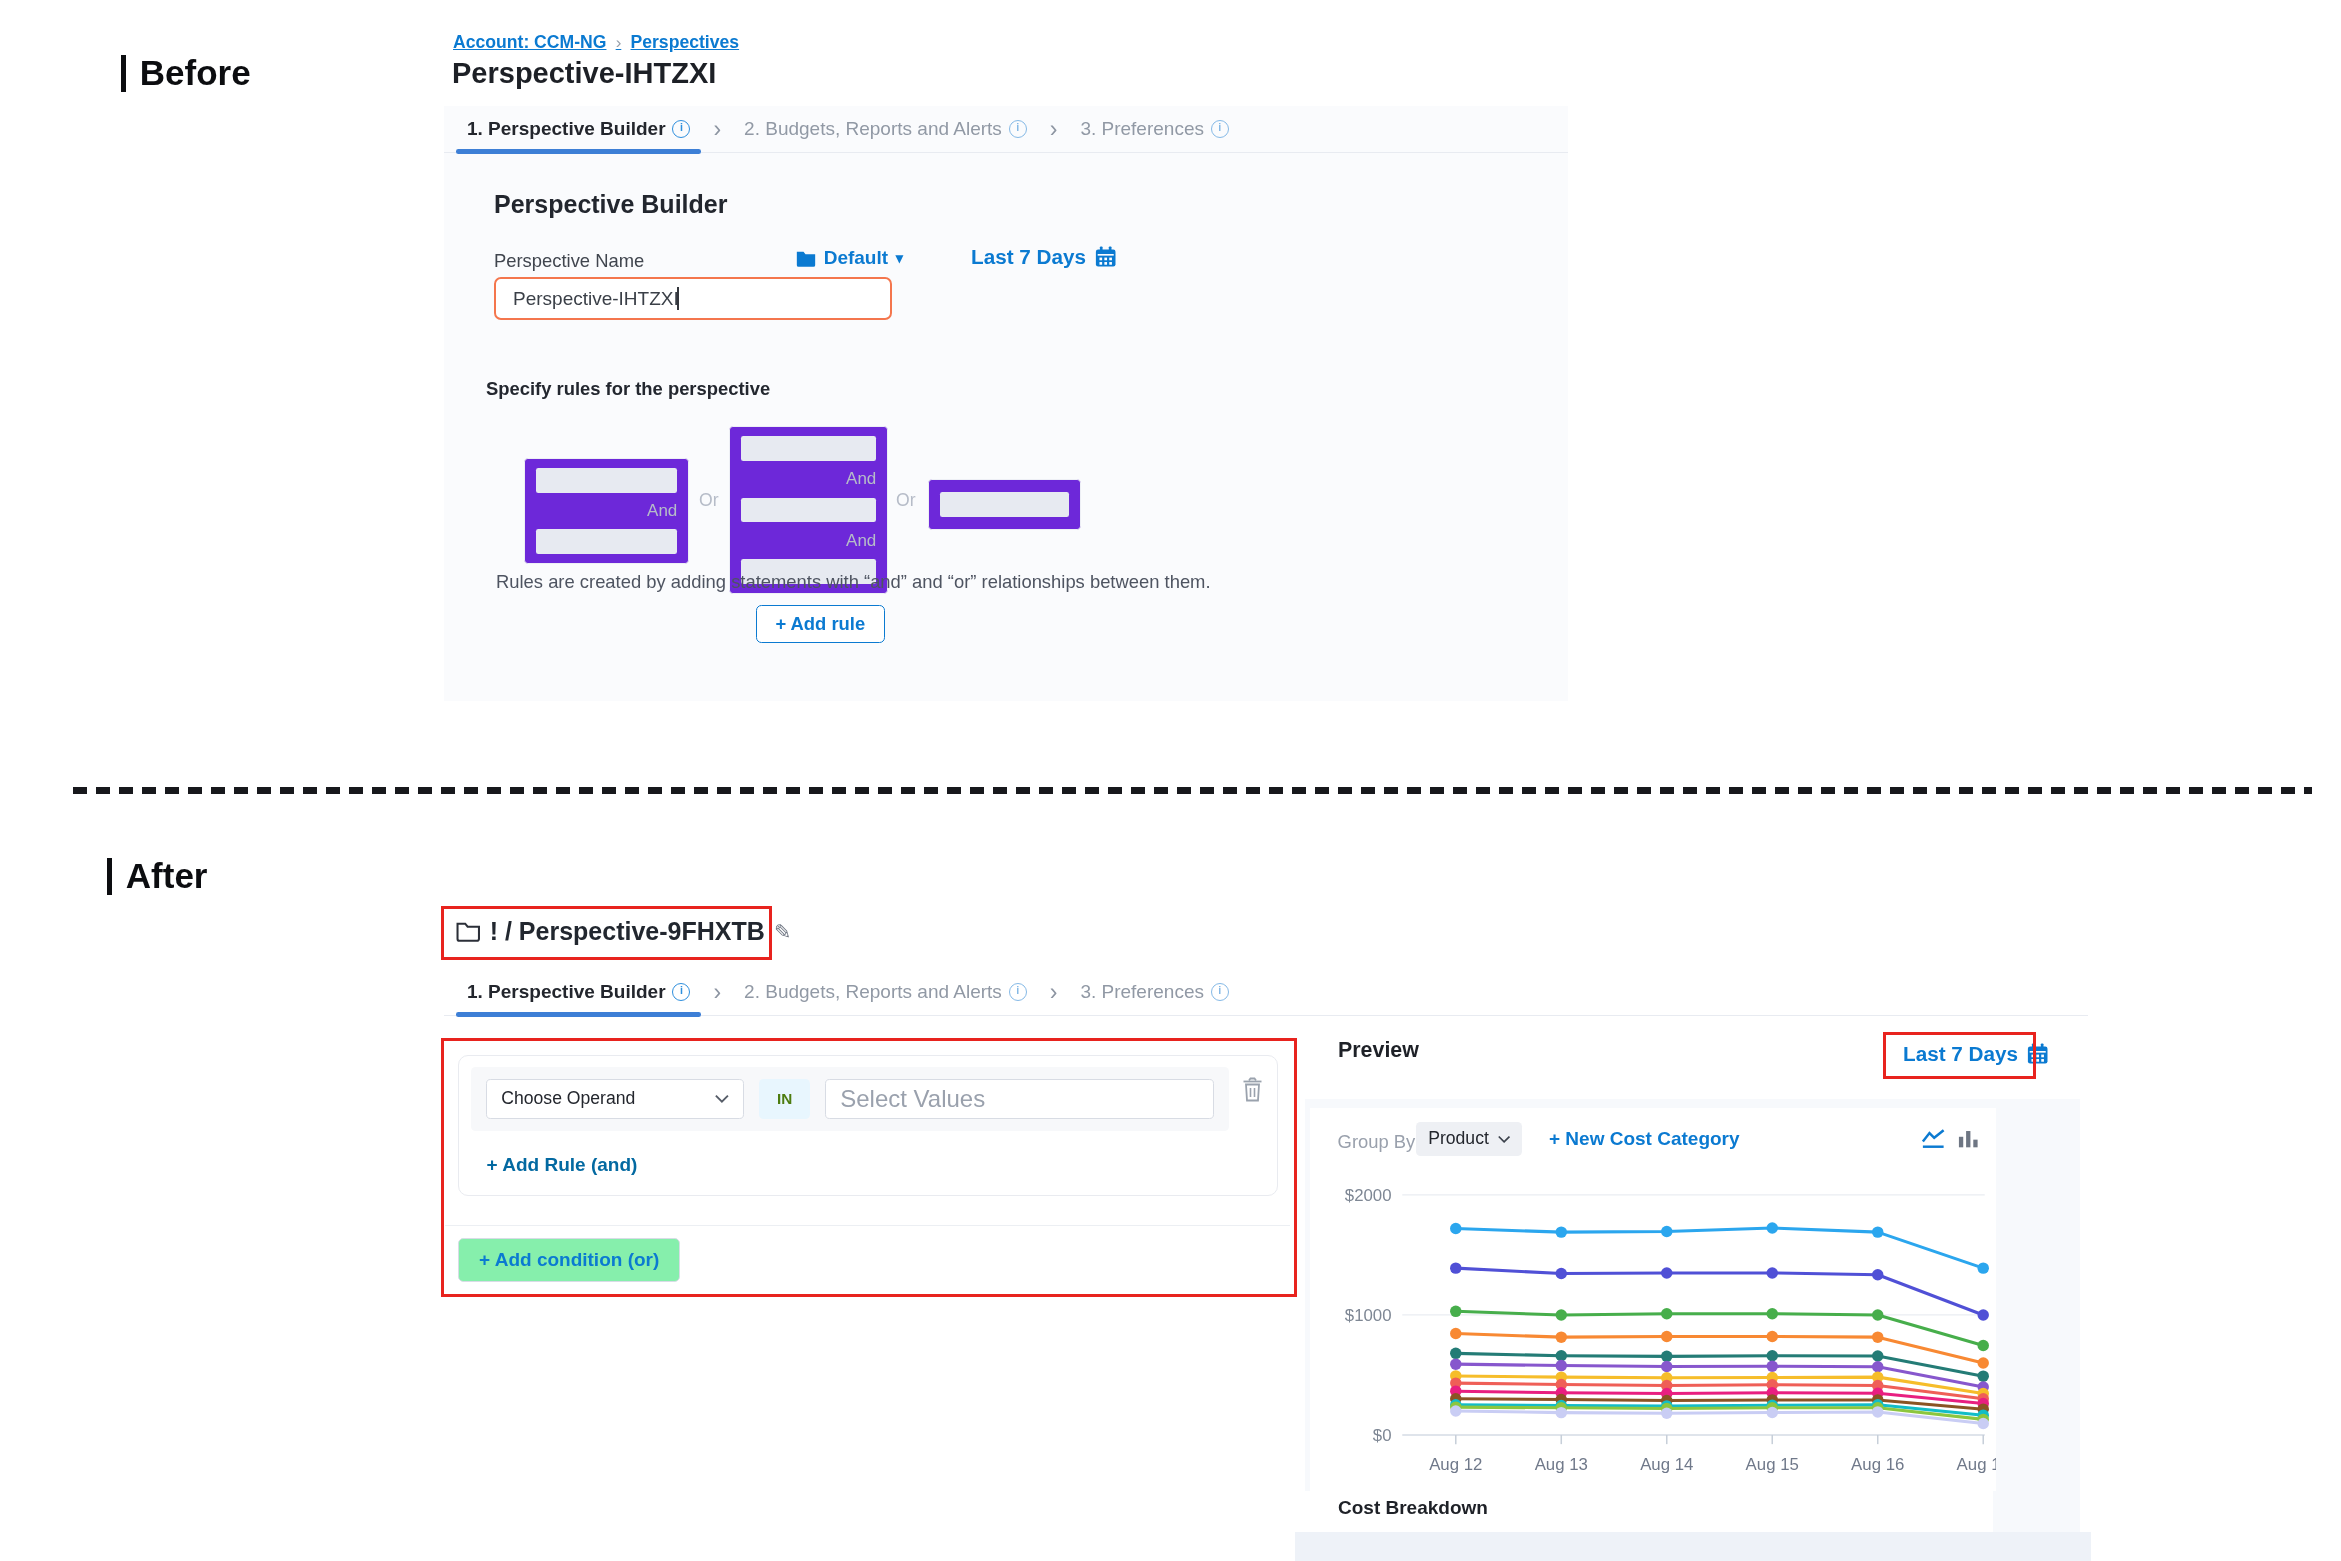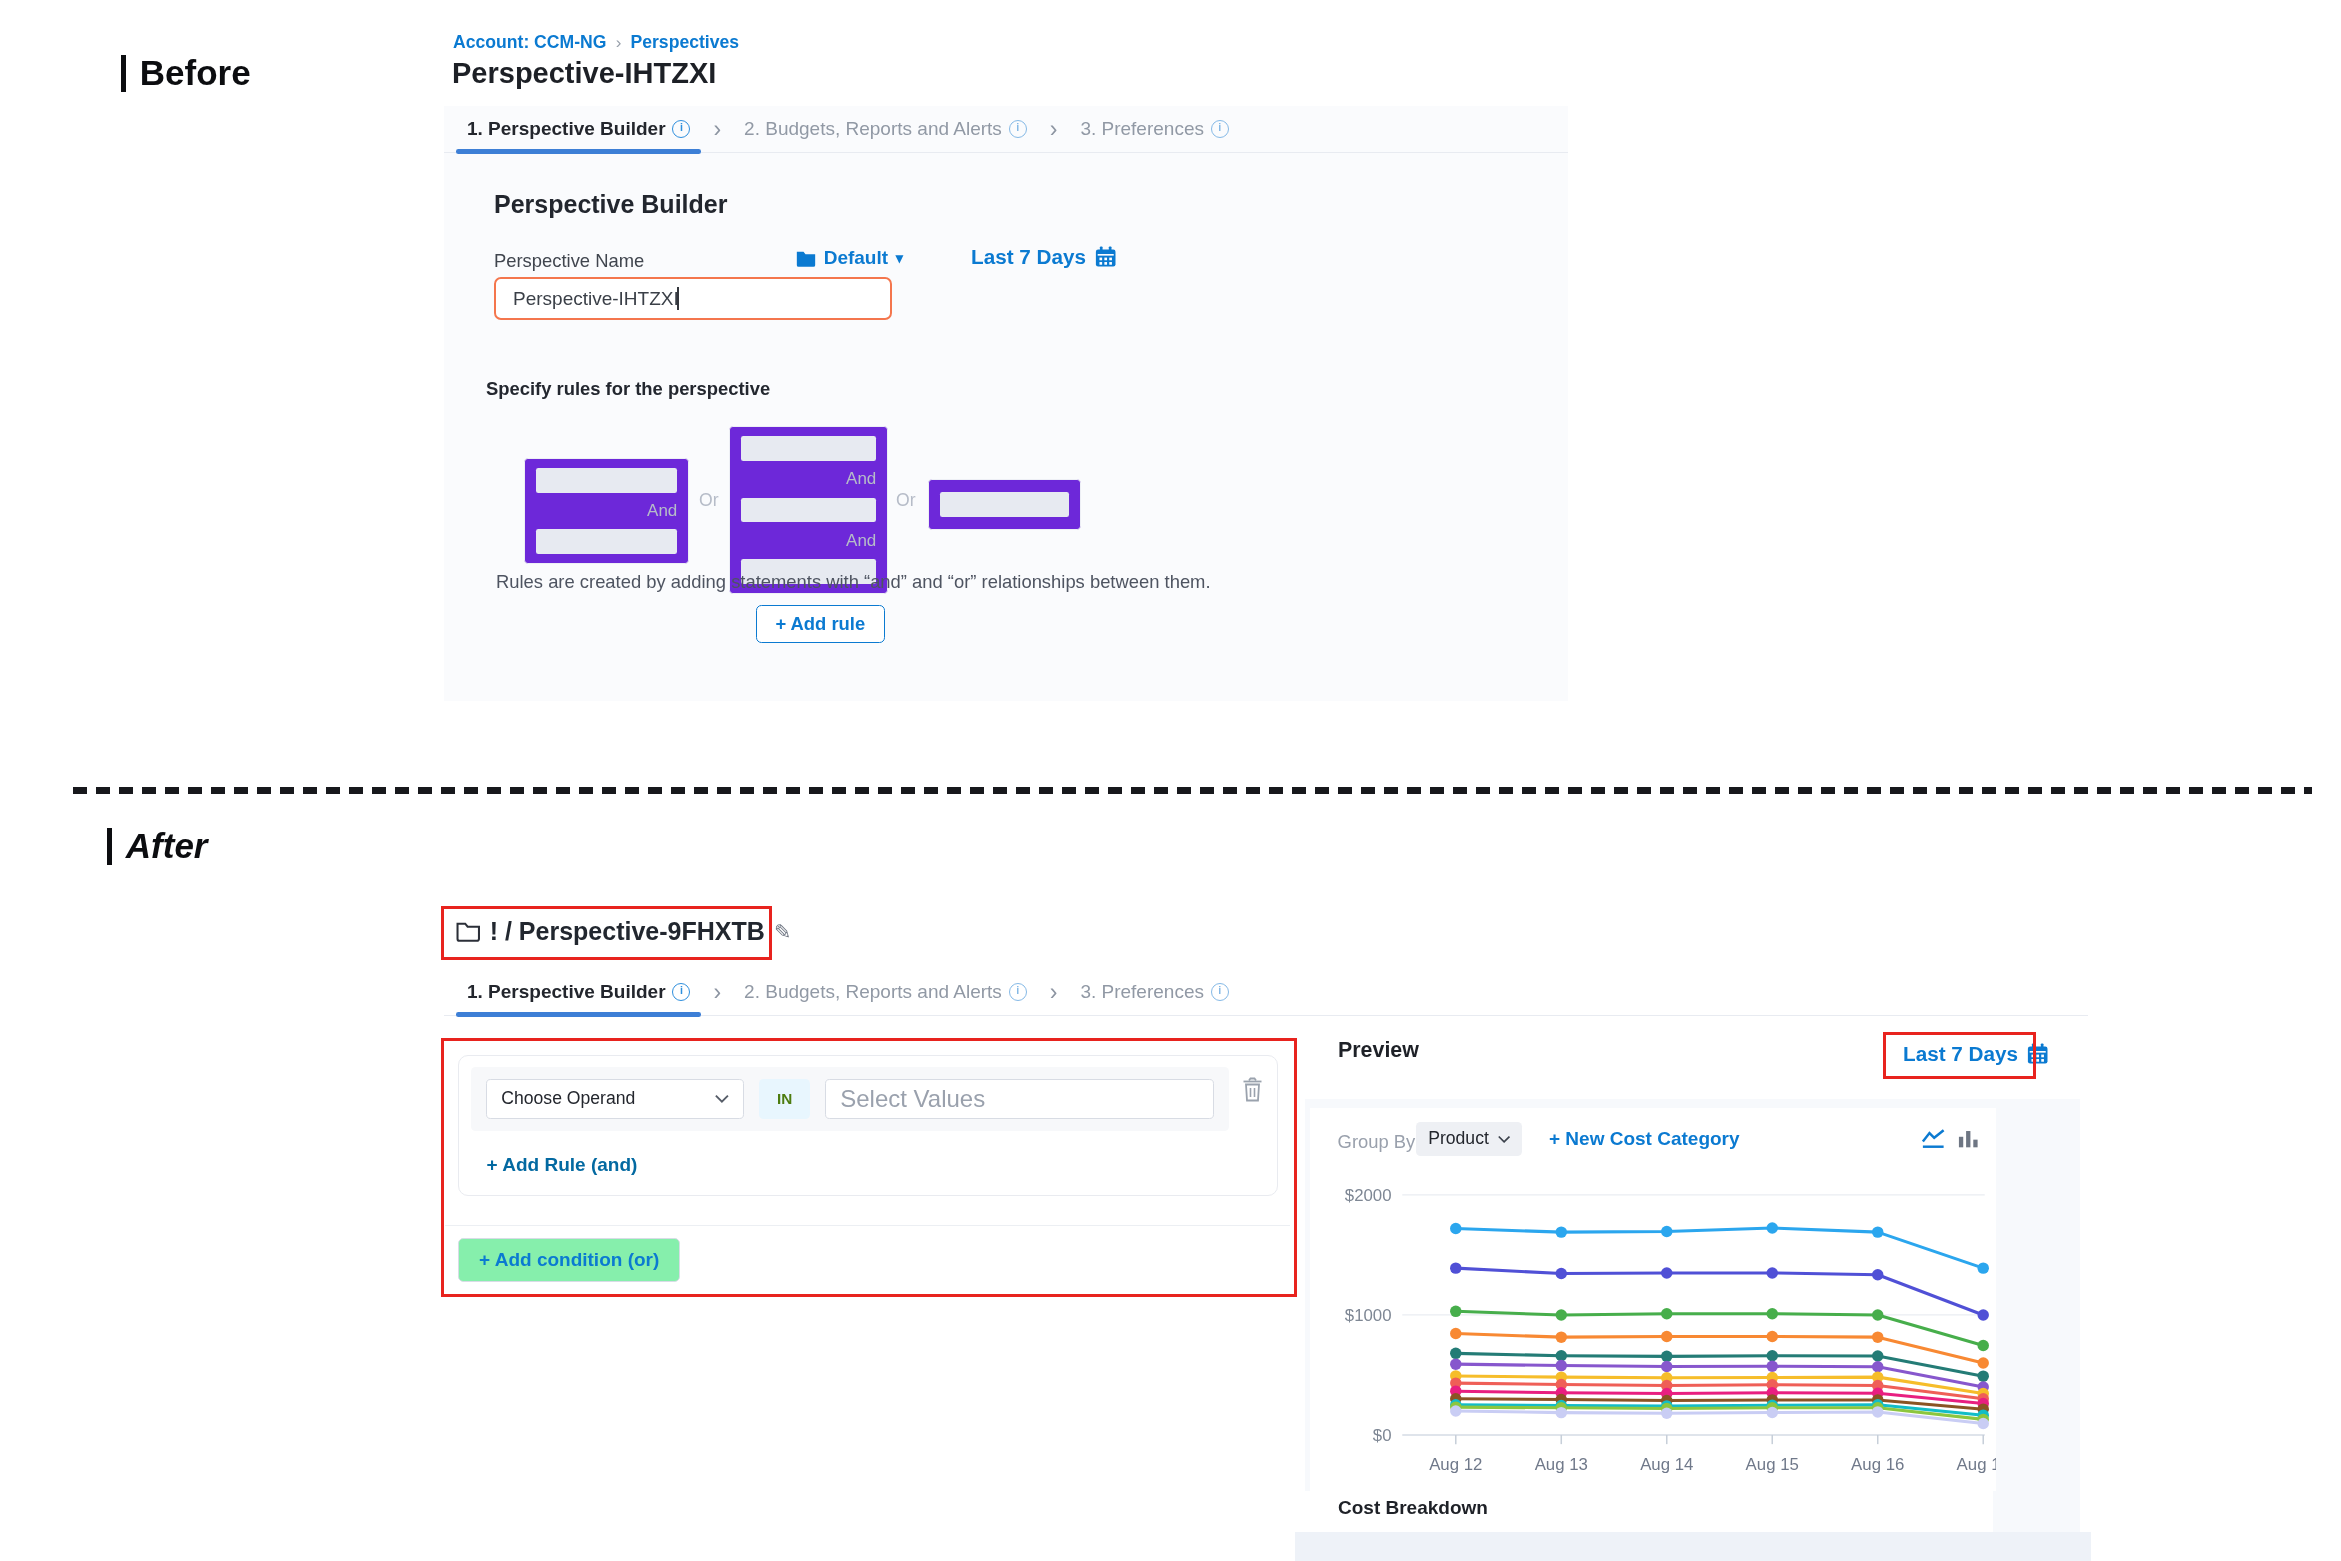--- a/index.html
+++ b/index.html
@@ -70,21 +70,21 @@
   .bottom-band{background:#eef2f8;}
   .icon-btn{cursor:pointer;display:inline-flex;align-items:center;justify-content:center;}
 </style>
 </head>
 <body>
 
 <div id="stage">
 
   <div class="abs sec-label" style="left:121px;top:55px;">Before</div>
 
-  <div class="abs crumb" style="left:453px;top:32px;">
+  <div class="abs crumb" style="left:453px;top:32px;text-decoration:underline;">
     <span>Account: CCM-NG</span>
     <span class="sep">›</span>
     <span>Perspectives</span>
   </div>
 
   <div class="abs pg-title" style="left:452px;top:57px;">Perspective-IHTZXI</div>
 
   <div class="abs panel-bg" style="left:444px;top:106px;width:1124px;height:595px;">
 
     <div class="tabstrip" style="background:transparent;">
@@ -155,21 +155,21 @@
       <div class="skel-bar"></div>
     </div>
 
     <div class="abs hint" style="left:52px;top:465px;">Rules are created by adding statements with “and” and “or” relationships between them.</div>
 
     <div class="abs btn-outline-blue" style="left:312px;top:499px;">+ Add rule</div>
   </div>
 
   <div class="abs dash-divider" style="left:73px;top:787px;width:2239px;"></div>
 
-  <div class="abs sec-label" style="left:107px;top:828px;font-style:italic;">After</div>
+  <div class="abs sec-label" style="left:107px;top:858px;">After</div>
 
   <div class="abs after-title" style="left:456px;top:917px;">
     <svg width="24.5" height="20.7" viewBox="0 0 24 20">
         <path d="M1.5 2.5 h7.5 l2.4 3 H22.5 v12 a1.8 1.8 0 0 1 -1.8 1.8 H3.3 a1.8 1.8 0 0 1 -1.8 -1.8 z" fill="none" stroke="#2b2f38" stroke-width="2"></path>
       </svg>
     <span>! / Perspective-9FHXTB</span>
     <span class="pencil">✎</span>
   </div>
   <div class="abs redbox" style="left:441px;top:906px;width:331px;height:54px;"></div>
 

